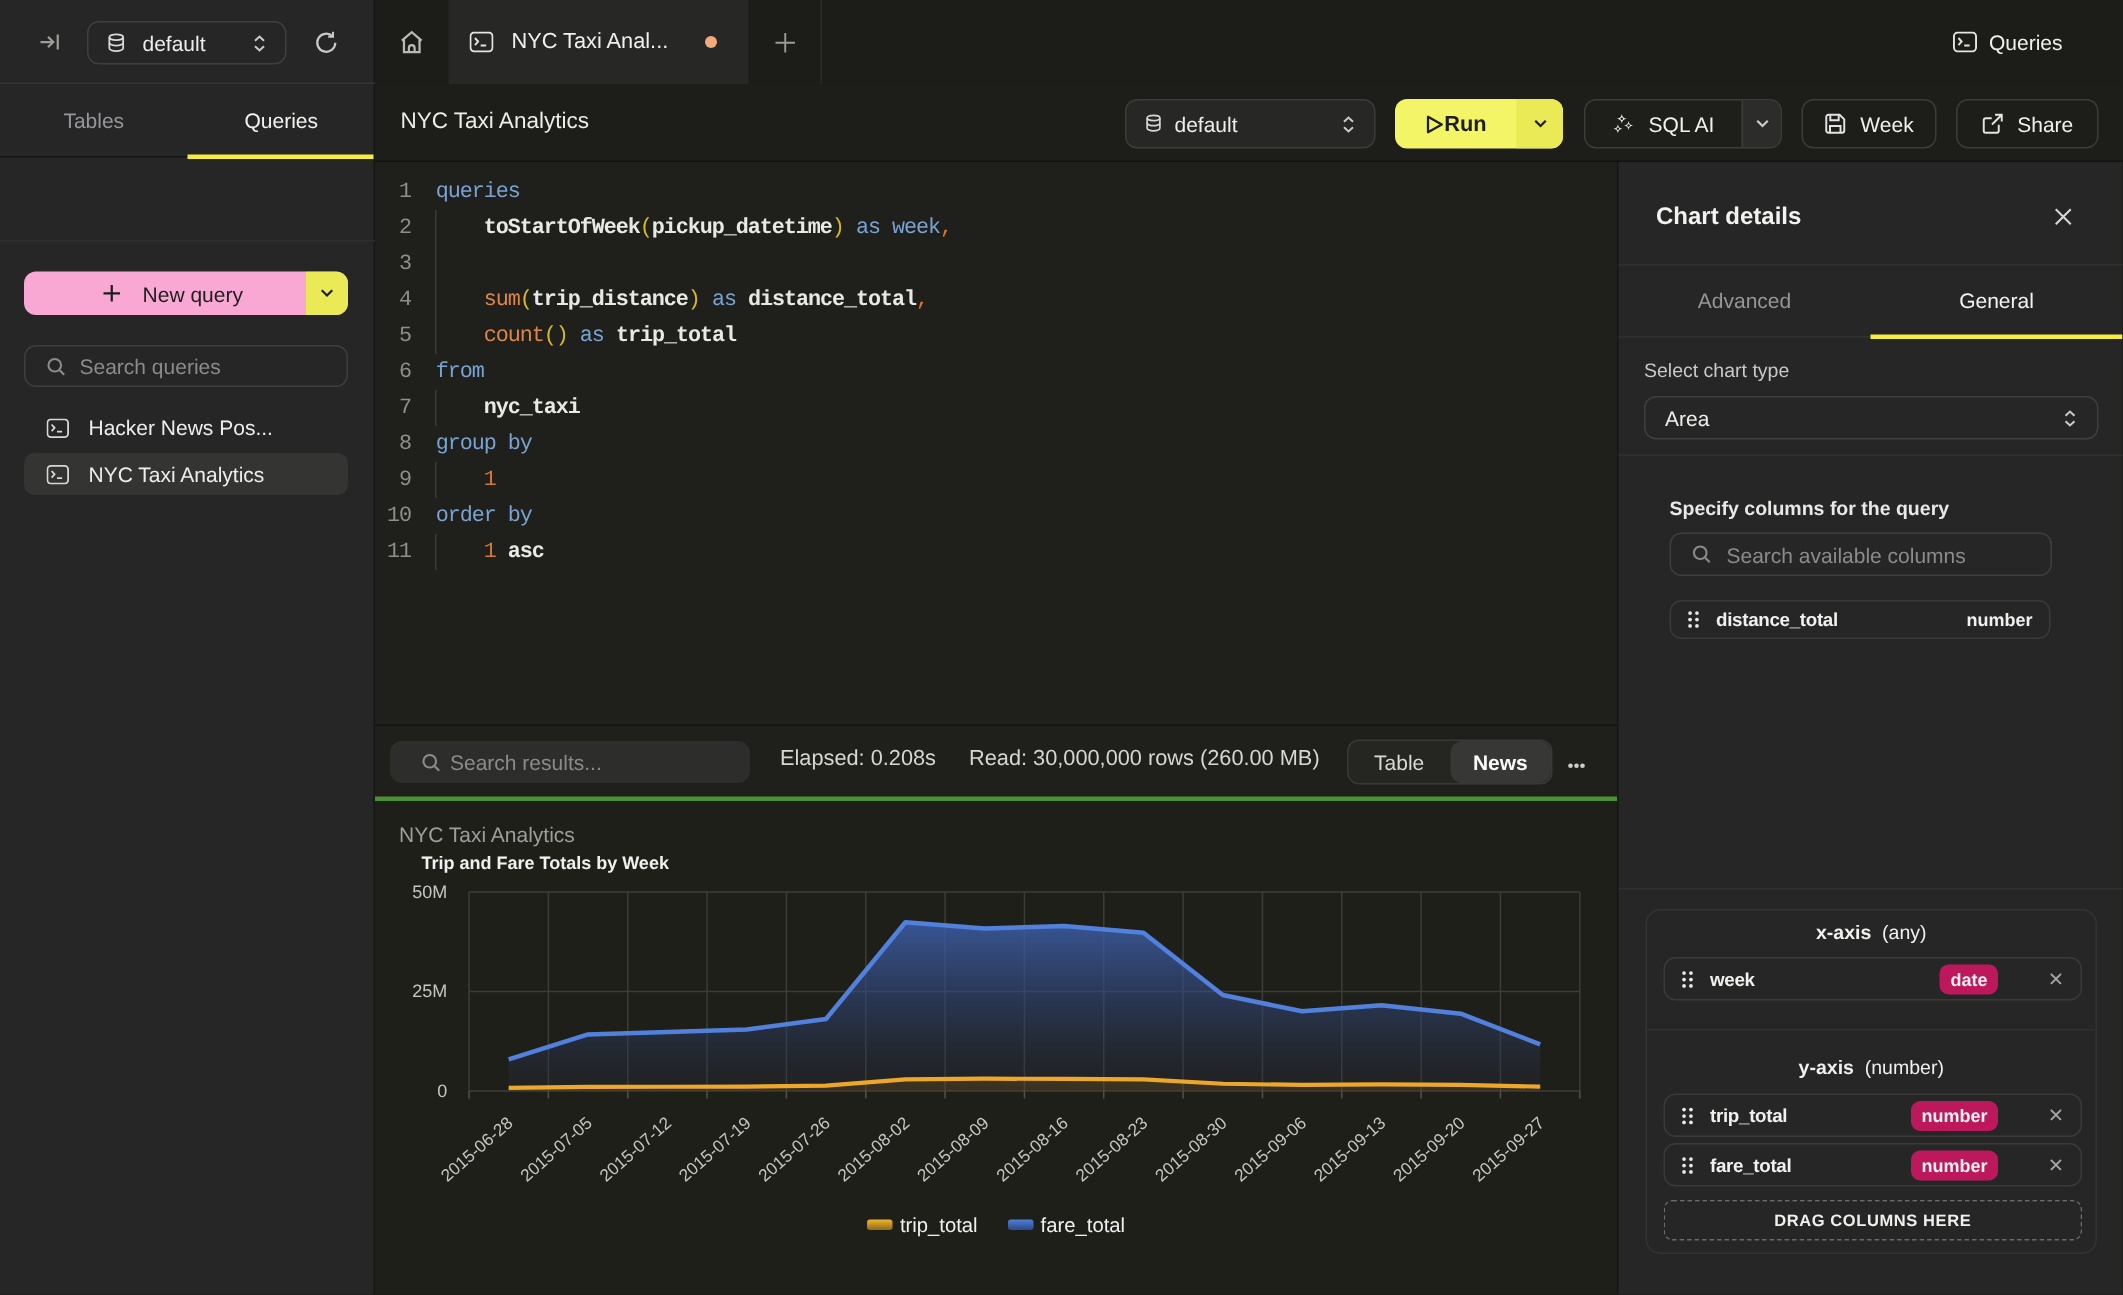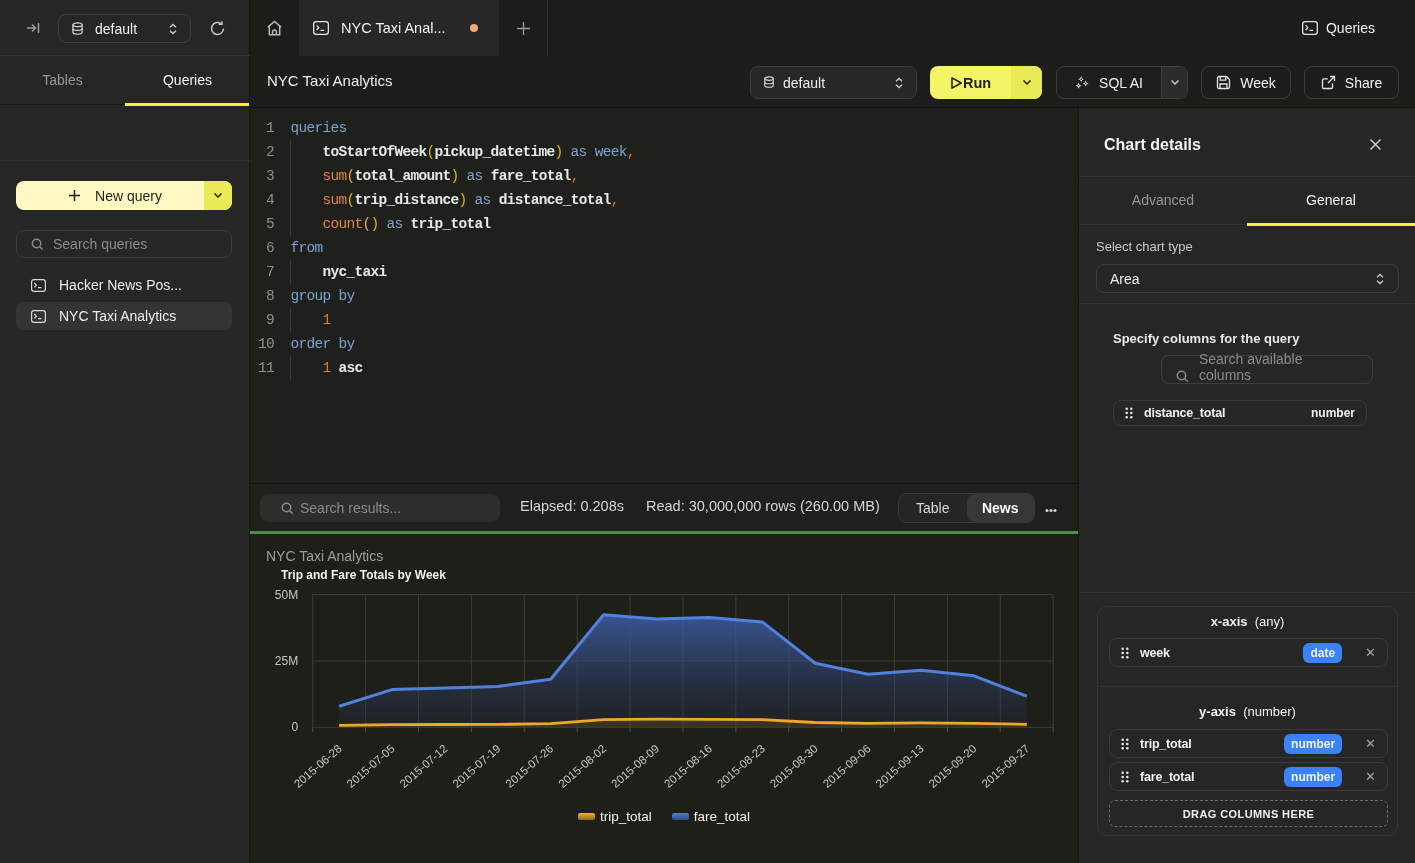--- a/index.html
+++ b/index.html
@@ -13,21 +13,21 @@
 .sel { display:flex; align-items:center; border:1px solid #3f3f3e; border-radius:8px; background:#262626; }
 #sb-sel { position:absolute; left:58px; top:14px; width:133px; height:29px; padding:0 12px; gap:11px; }
 #sb-sel .txt { font-size:14px; color:#ededeb; }
 #sb-tabs { left:0; top:56px; width:250px; height:49px; border-bottom:1px solid #161615; display:flex; }
 .sb-tab { width:125px; display:flex; align-items:center; justify-content:center; font-size:14px; color:#96969a; }
 .sb-tab.active { color:#f2f2f0; position:relative; }
 .sb-tab.active:after { content:""; position:absolute; left:0; right:1px; bottom:-2px; height:3px; background:#f6ed3d; }
 #allq { left:16px; top:120px; width:216px; height:29px; padding:0 12px; justify-content:space-between; }
 #allq .txt { font-size:14px; color:#ededeb; }
 #sb-div1 { left:0; top:160px; width:250px; height:1px; background:#2e2e2d; }
-#newq { left:16px; top:181px; width:216px; height:29px; border-radius:8px; overflow:hidden; display:flex; background:#fef9c3; }
+#newq { left:16px; top:181px; width:216px; height:29px; border-radius:8px; overflow:hidden; display:flex; background:#f9a8d4; }
 #newq .main { flex:1; display:flex; align-items:center; justify-content:center; gap:14px; padding-left:10px; color:#1e1e1d; font-size:14px; }
 #newq .dd { width:28px; display:flex; align-items:center; justify-content:center; background:#e9ea55; }
 #sb-search { left:16px; top:230px; width:216px; height:28px; border:1px solid #3e3e3c; border-radius:8px; display:flex; align-items:center; padding:0 14px; gap:9px; }
 #sb-search .ph { color:#8b8b89; font-size:14px; }
 .qitem { left:16px; width:216px; height:28px; border-radius:7px; display:flex; align-items:center; padding:0 0 0 15px; gap:13px; font-size:14px; color:#ededeb; }
 .qitem.sel2 { background:#343433; }
 
 #strip { left:250px; top:0; width:1165px; height:56px; background:#1c1c19; }
 #homecell { left:250px; top:0; width:48px; height:56px; display:flex; align-items:center; justify-content:center; }
 #tab1 { left:299px; top:0; width:200px; height:56px; background:#272725; display:flex; align-items:center; padding:0 14px; gap:12px; }
@@ -83,26 +83,26 @@
 #p-div1 { position:absolute; left:0; top:68px; width:337px; height:1px; background:#31312f; }
 #p-tabs { position:absolute; left:0; top:68px; width:337px; height:49px; border-bottom:1px solid #31312f; display:flex; }
 .p-tab { width:168px; display:flex; align-items:center; justify-content:center; font-size:14px; color:#96969a; }
 .p-tab.active { color:#f2f2f0; position:relative; }
 .p-tab.active:after { content:""; position:absolute; left:0; right:0; bottom:-2px; height:3px; background:#f6ed3d; }
 #p-lbl1 { position:absolute; left:17px; top:131px; font-size:13px; color:#c9c9c7; }
 #p-area { position:absolute; left:17px; top:156px; width:303px; height:29px; padding:0 13px; justify-content:space-between; background:#262626; border:1px solid #3f3f3e; border-radius:8px; display:flex; align-items:center; }
 #p-area .txt { font-size:14px; color:#ededeb; }
 #p-div2 { position:absolute; left:0; top:195px; width:337px; height:1px; background:#31312f; }
 #p-lbl2 { position:absolute; left:34px; top:223px; font-size:13px; font-weight:bold; color:#e8e8e6; }
-#p-search { position:absolute; left:34px; top:247px; width:212px; height:29px; border:1px solid #3e3e3c; border-radius:8px; display:flex; align-items:flex-end; padding:0 14px; gap:10px;margin-left:48px; }
+#p-search { position:absolute; left:34px; top:247px; width:255px; height:29px; border:1px solid #3e3e3c; border-radius:8px; display:flex; align-items:center; padding:0 14px; gap:10px; }
 #p-search .ph { color:#8b8b89; font-size:14px; }
 .col-row { position:absolute; height:29px; border:1px solid #3a3a38; border-radius:8px; display:flex; align-items:center; padding:0 11px; gap:11px; }
 .col-row .nm2 { font-size:12.5px; font-weight:bold; color:#f0f0ee; letter-spacing:-0.2px; }
 .col-row .tag { margin-left:auto; font-size:12px; font-weight:bold; color:#f0f0ee; }
-.col-row .pill { margin-left:auto; margin-right:10px; font-size:12px; font-weight:bold; color:#f0f0ee; background:#3b82f6; border-radius:6px; padding:3px 7px; }
+.col-row .pill { margin-left:auto; margin-right:20px; font-size:12px; font-weight:bold; color:#f0f0ee; background:#be185d; border-radius:6px; padding:3px 7px; }
 .col-row .x { color:#a5a5a3; font-size:13px; margin-left:2px; }
 #p-distrow { left:34px; top:292px; width:254px; height:26px !important; }
 #p-div3 { position:absolute; left:0; top:484px; width:337px; height:1px; background:#31312f; }
 #axes { position:absolute; left:18px; top:498px; width:301px; height:230px; border:1px solid #343432; border-radius:10px; }
 .ax-lbl { position:absolute; width:100%; text-align:center; font-size:13px; color:#f0f0ee; }
 .ax-lbl b { font-weight:bold; }
 #drag { position:absolute; left:11px; top:193px; width:279px; height:27px; border:1px dashed #6a6a68; border-radius:6px; display:flex; align-items:center; justify-content:center; font-size:11px; font-weight:bold; letter-spacing:0.4px; color:#f0f0ee; }
 </style>
 </head>
 <body>
@@ -265,21 +265,20 @@
         <div class="row">
           <span class="ln">1</span>
           <span class="c"><span class="kw">queries</span></span>
         </div>
         <div class="row">
           <span class="ln">2</span>
           <span class="c">    toStartOfWeek<span class="pr">(</span>pickup_datetime<span class="pr">)</span> <span class="kw">as</span> <span class="kw">week</span><span class="cm">,</span></span>
         </div>
         <div class="row">
           <span class="ln">3</span>
-          <span class="c">    <span class="fn">sum</span><span class="pr">(</span>total_amount<span class="pr">)</span> <span class="kw">as</span> fare_total<span class="cm">,</span></span>
         </div>
         <div class="row">
           <span class="ln">4</span>
           <span class="c">    <span class="fn">sum</span><span class="pr">(</span>trip_distance<span class="pr">)</span> <span class="kw">as</span> distance_total<span class="cm">,</span></span>
         </div>
         <div class="row">
           <span class="ln">5</span>
           <span class="c">    <span class="fn">count</span><span class="pr">(</span><span class="pr">)</span> <span class="kw">as</span> trip_total</span>
         </div>
         <div class="row">

